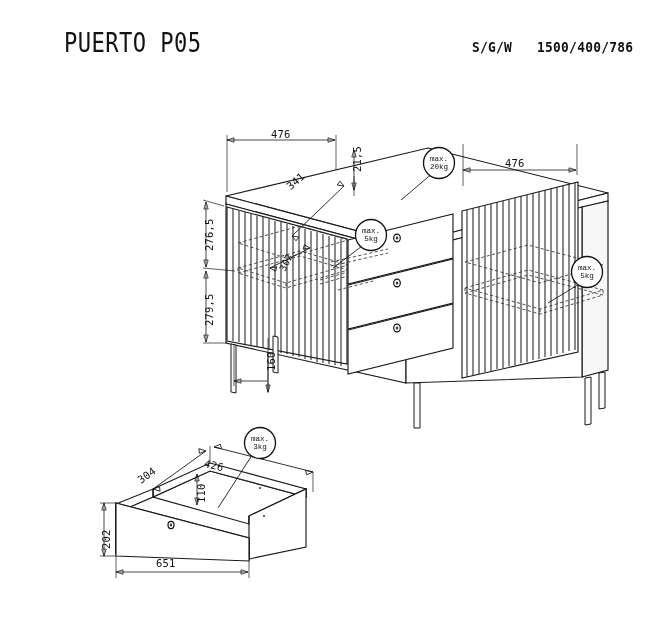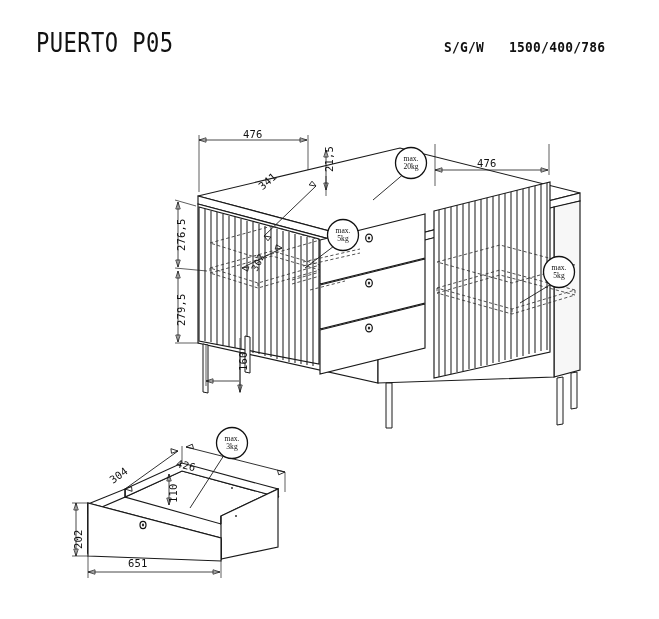--- a/index.html
+++ b/index.html
@@ -1,20 +1,20 @@
 <!DOCTYPE html>
 <html><head>
 <meta charset="utf-8">
 <style>
   html,body{margin:0;padding:0;background:#ffffff;}
   body{
     width:659px;height:619px;position:relative;overflow:hidden;
     font-family:"Liberation Sans", sans-serif;color:#111111;
   }
-  #sheet{position:absolute;inset:0;}
+  #sheet{position:absolute;inset:0;margin-left:28px;}
 
   
   .hdr-title{
     position:absolute;left:36px;top:27px;
     font-size:27px;letter-spacing:.5px;font-weight:400;
     font-family:"DejaVu Sans Mono", monospace;
     transform:scaleX(.82);transform-origin:left top;
     color:#121212;white-space:nowrap;
   }
   .hdr-code{
@@ -47,21 +47,21 @@
 
   
   .dimtxt{
     position:absolute;font-size:10.5px;color:#111;white-space:nowrap;
     font-family:"DejaVu Sans Mono", monospace;letter-spacing:.2px;
   }
   .v-up{transform-origin:left top;transform:rotate(-90deg);}
   .badge-txt{
     position:absolute;white-space:nowrap;text-align:center;
     font-size:7.6px;line-height:8.2px;color:#111;
-    font-family:Liberation Serif, serif;
+    font-family:Liberation Mono, monospace;
   }
 </style>
 </head>
 <body>
 
 <div id="sheet">
 
   <div class="hdr-title">PUERTO P05</div>
   <div class="hdr-code">S/G/W</div>
   <div class="hdr-dims">1500/400/786</div>

